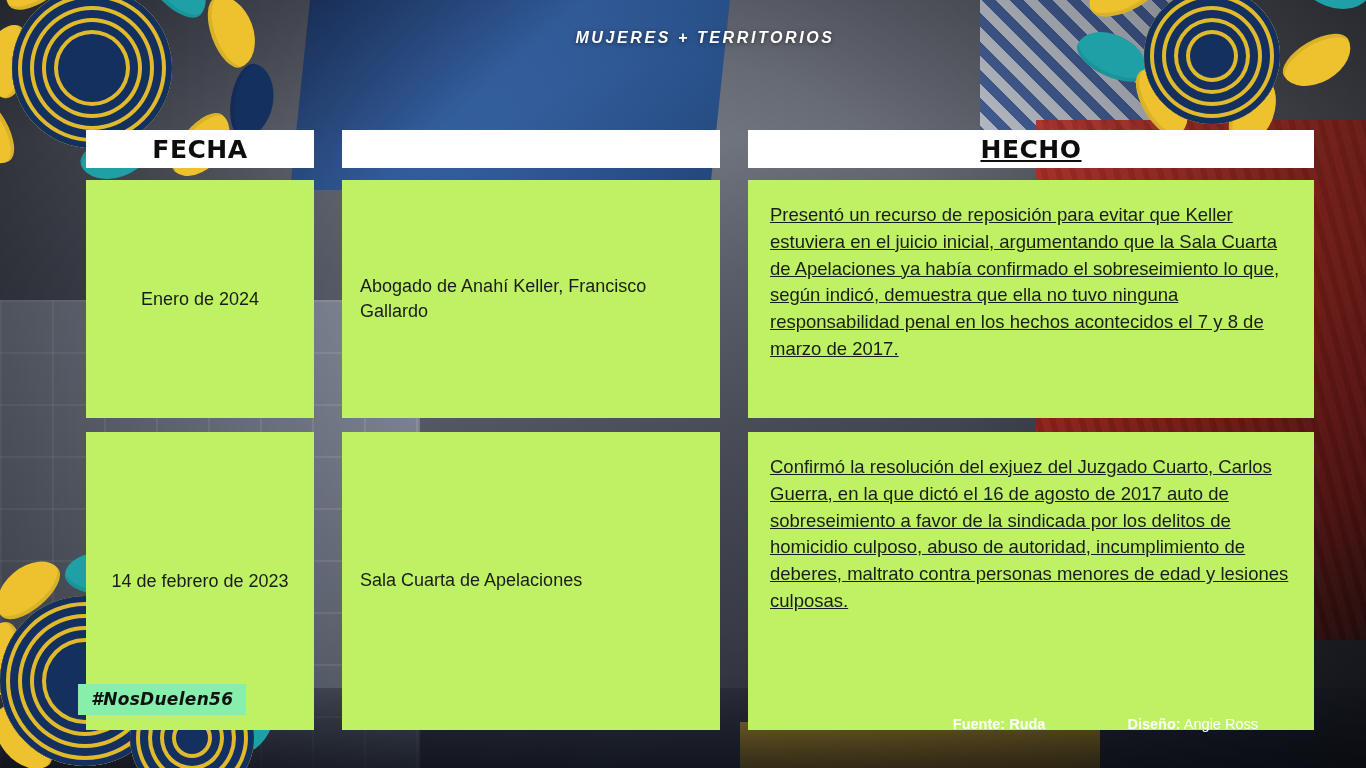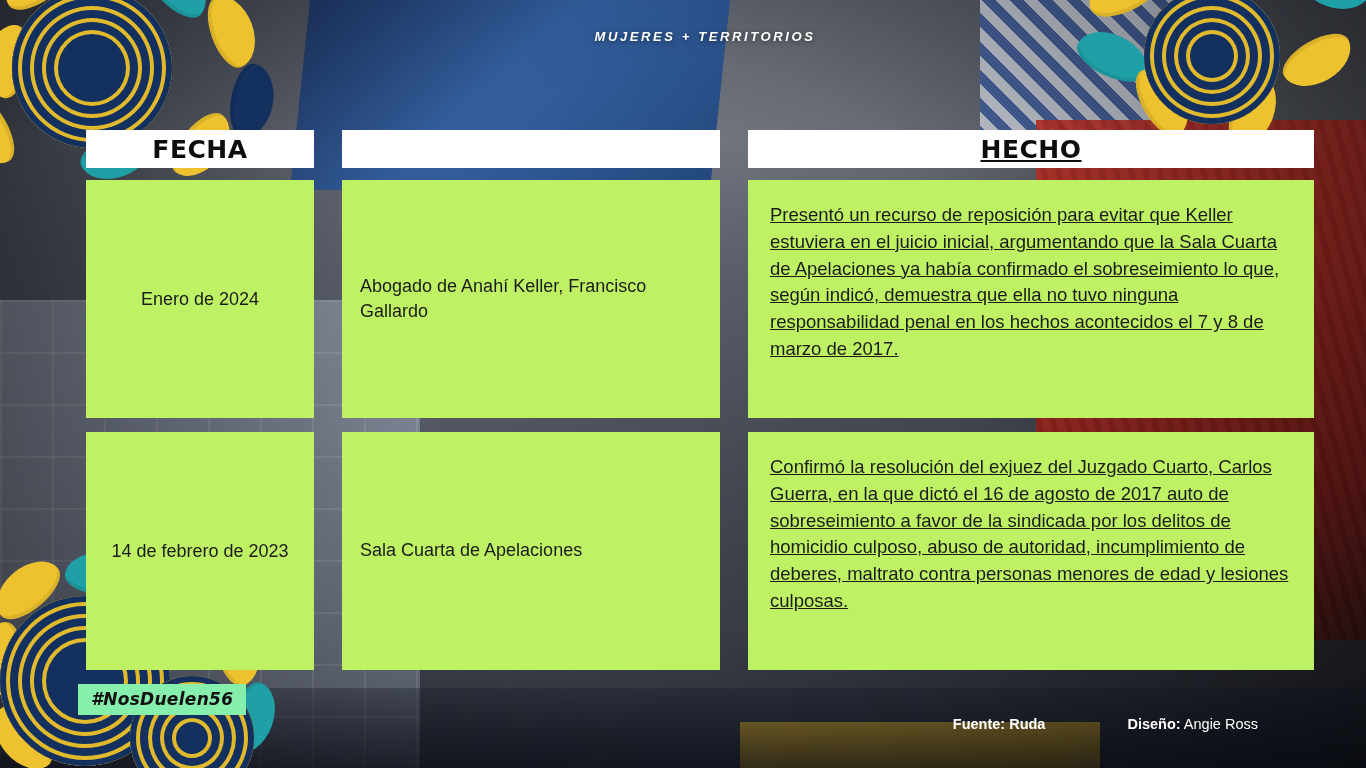--- a/index.html
+++ b/index.html
@@ -155,21 +155,21 @@
     font-family: "DejaVu Sans", sans-serif;
     font-size: 44px;
     font-weight: 700;
     letter-spacing: 1px;
     font-style: italic;
     line-height: 1;
     text-shadow: 0 2px 6px rgba(0,0,0,.45);
   }
   .logo-sub {
     margin-top: 7px;
-    font-size: 13px;
+    font-size: 16px;
     font-weight: 700;
     letter-spacing: 2.6px;
     font-style: italic;
     text-shadow: 0 1px 4px rgba(0,0,0,.5);
     padding-left: 44px;
   }
 
   
   .table {
     position: absolute;
@@ -224,21 +224,21 @@
     font-size: 18px;
     line-height: 1.4;
     padding: 20px 18px;
   }
   .cell-fact {
     font-size: 18.5px;
     line-height: 1.45;
     padding: 22px 22px;
   }
   .r1 .cell { height: 238px; }
-  .r2 .cell { height: 238px; }
+  .r2 .cell { height: 298px; }
 
   
   .hashtag {
     position: absolute;
     left: 78px;
     bottom: 53px;
     background: #86efac;
     color: #111;
     font-family: "DejaVu Sans", sans-serif;
     font-weight: 700;

